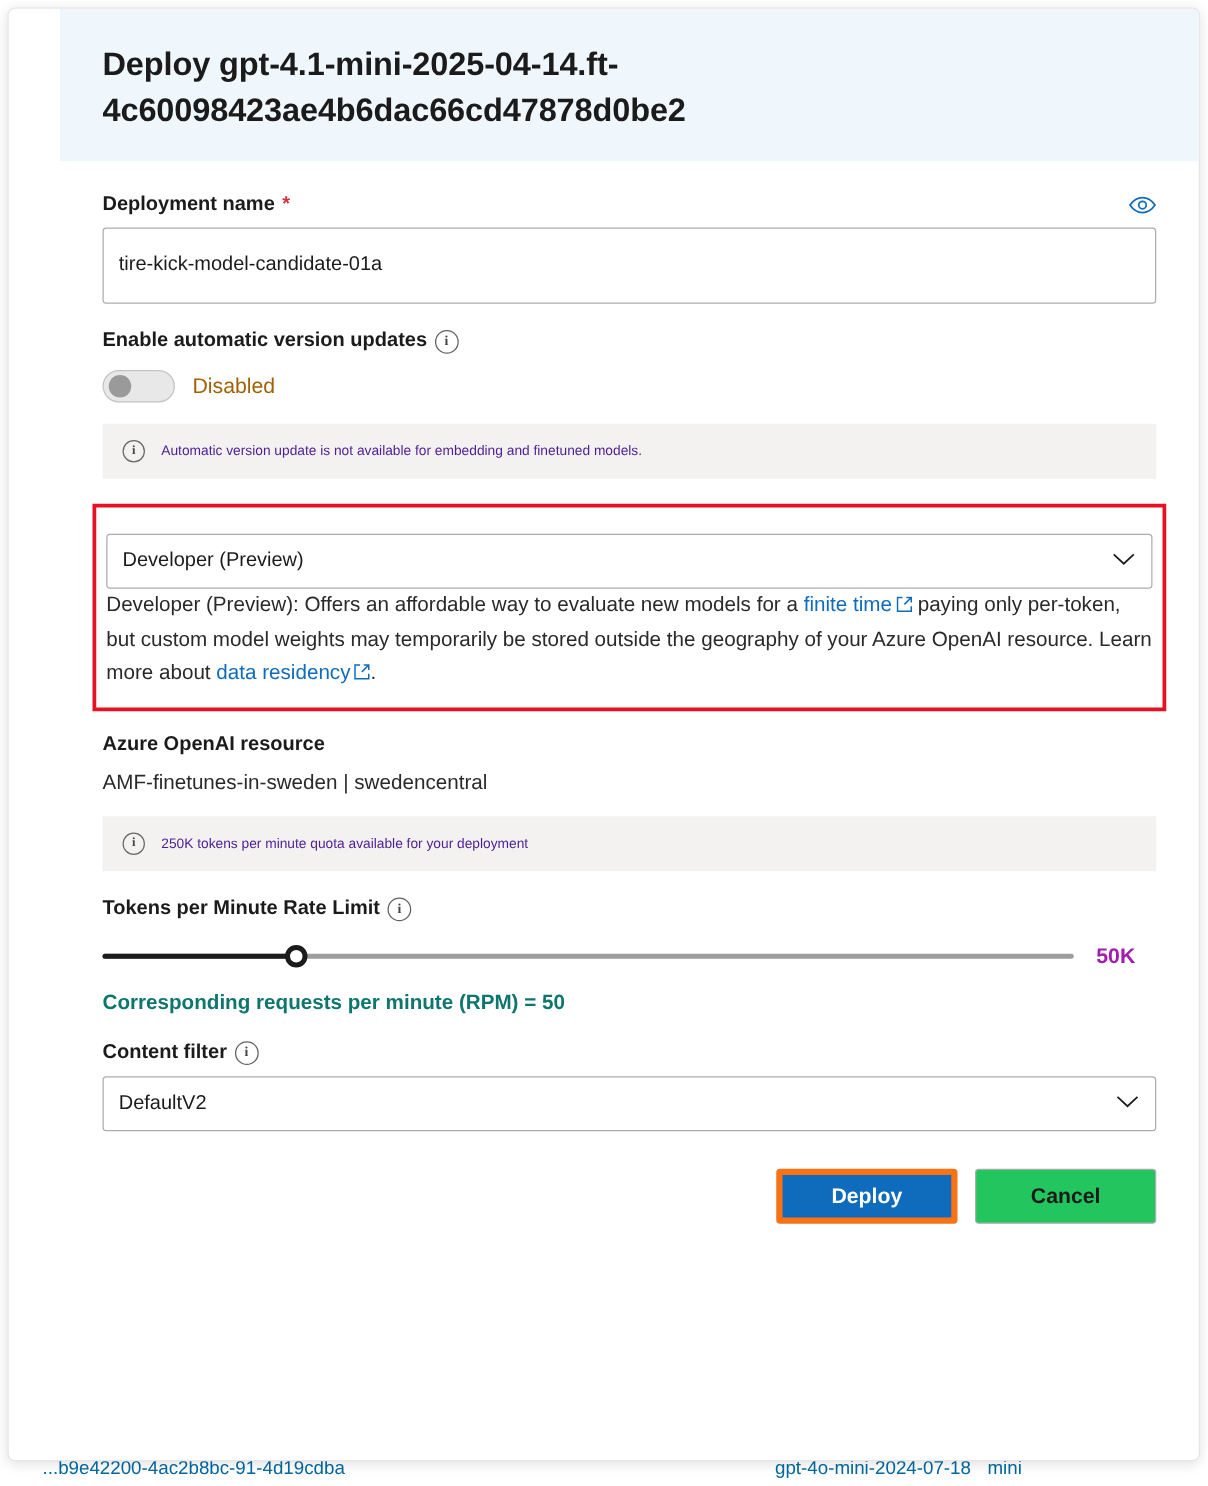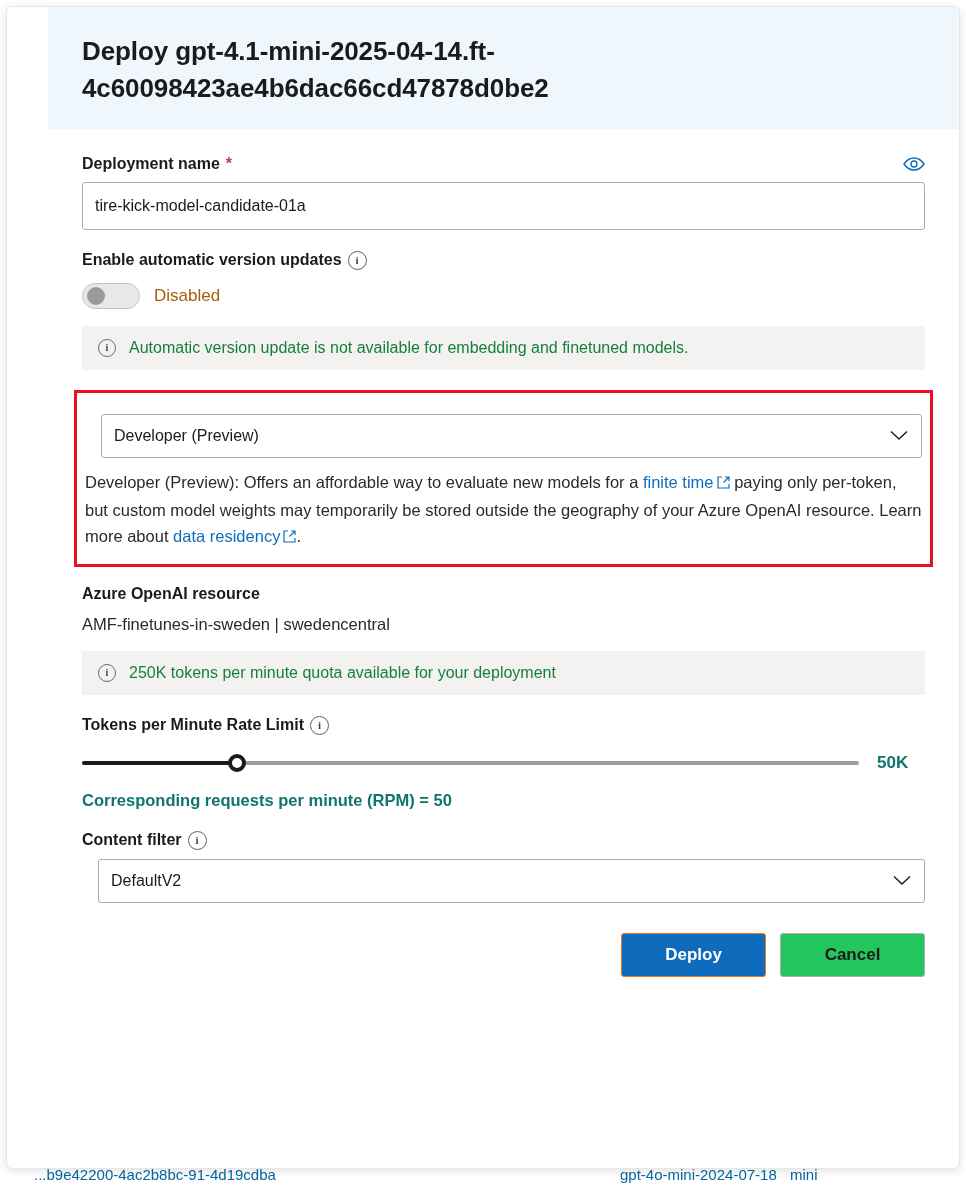--- a/index.html
+++ b/index.html
@@ -93,21 +93,21 @@
 
   .eye-icon {
     color: #0f6cbd;
     cursor: pointer;
     line-height: 1;
     display: inline-flex;
   }
 
   .text-input {
     width: 100%;
-    height: 48px;
+    height: 61px;
     border: 1px solid #adadad;
     border-radius: 3px;
     box-sizing: border-box;
     padding: 0 12px;
     font-size: 16px;
     color: #1b1b1b;
     font-family: "Liberation Sans", sans-serif;
     background: #ffffff;
     outline: none;
   }
@@ -169,36 +169,35 @@
   .notice {
     margin-top: 17px;
     background: #f3f2f1;
     padding: 13px 16px;
     display: flex;
     align-items: center;
     gap: 13px;
     box-sizing: border-box;
   }
   .notice-text {
-    font-size: 16px;
-    color: #15803d;
+    font-size: 11px;
+    color: #4c1d95;
   }
 
   .highlight-box {
     position: relative;
     margin: 20px -8px 0 -8px;
     border: 3px solid #e81123;
     padding: 12px 8px 13px 8px;
     box-sizing: border-box;
   }
 
   .select-wrap {
     position: relative;
     margin-top: 9px;
-    margin-left: 16px;
   }
   .select-box {
     width: 100%;
     height: 44px;
     border: 1px solid #adadad;
     border-radius: 3px;
     box-sizing: border-box;
     padding: 0 40px 0 12px;
     font-size: 16px;
     color: #1b1b1b;
@@ -210,21 +209,20 @@
   .chev {
     position: absolute;
     right: 14px;
     top: 50%;
     transform: translateY(-50%);
     pointer-events: none;
     color: #1b1b1b;
   }
 
   .desc {
-    margin-top: 11px;
     font-size: 16.5px;
     line-height: 1.62;
     color: #2a2a2a;
   }
   .link {
     color: #0f6cbd;
     text-decoration: none;
     cursor: pointer;
   }
   .ext-icon {
@@ -283,21 +281,21 @@
     border-radius: 50%;
     background: #ffffff;
     border: 4px solid #1b1b1b;
     box-sizing: border-box;
     left: 20%;
     transform: translateX(-50%);
   }
   .slider-value {
     font-size: 17px;
     font-weight: bold;
-    color: #0f766e;
+    color: #a21caf;
     min-width: 48px;
   }
 
   .rpm-text {
     font-size: 16.5px;
     color: #0f766e;
     margin-top: 18px;
     font-weight: bold;
   }
 
@@ -317,21 +315,21 @@
     font-family: "Liberation Sans", sans-serif;
     cursor: pointer;
     display: inline-flex;
     align-items: center;
     justify-content: center;
     box-sizing: border-box;
   }
   .btn-primary {
     background: #0f6cbd;
     color: #ffffff;
-    border: 1px solid #f97316;
+    border: 5px solid #f97316;
   }
   .btn-secondary {
     background: #22c55e;
     color: #1b1b1b;
     border: 1px solid #adadad;
   }
 </style>
 </head>
 <body>
 

